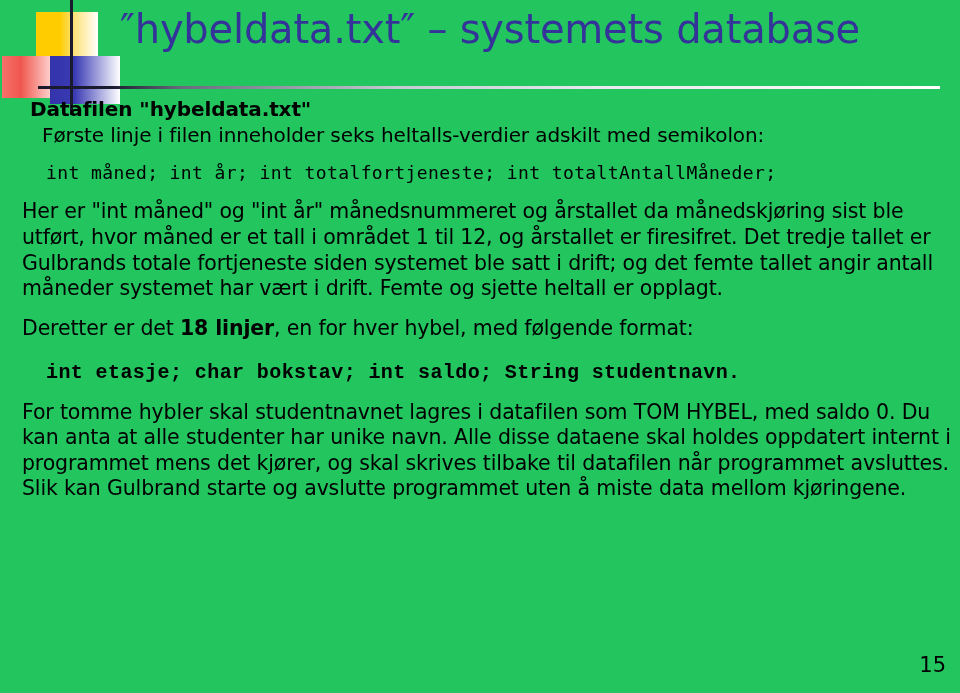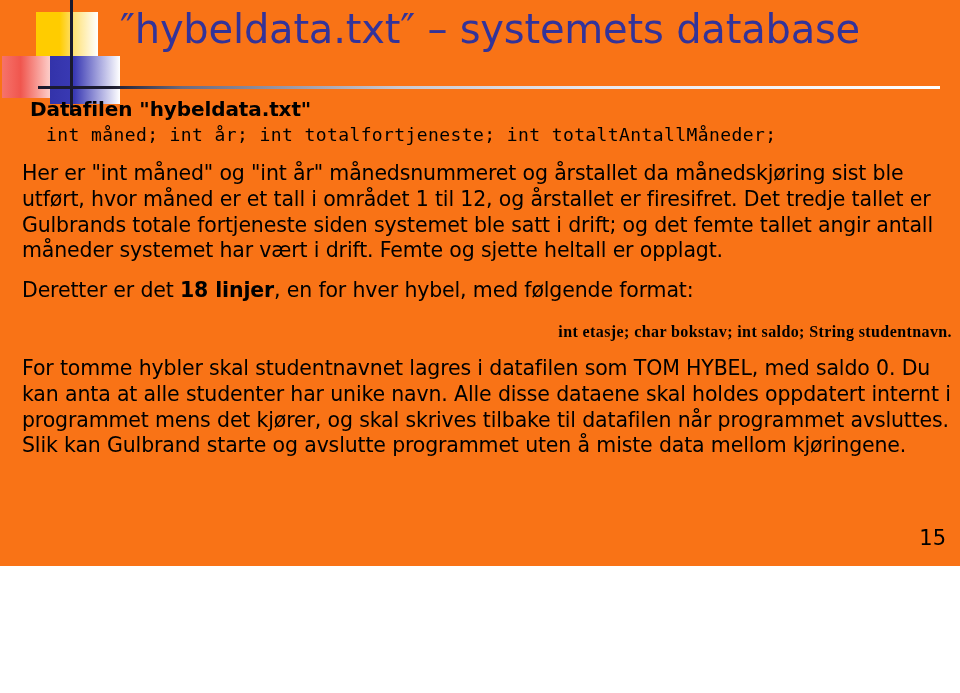--- a/index.html
+++ b/index.html
@@ -3,22 +3,22 @@
 <meta charset="utf-8">
 <style>
   html, body {
     margin: 0;
     padding: 0;
     background: #ffffff;
   }
   #slide {
     position: relative;
     width: 960px;
-    height: 566px;
-    background: #f97316;
+    height: 693px;
+    background: #22c55e;
     overflow: hidden;
     font-family: "DejaVu Sans", sans-serif;
     color: #000000;
   }
 
   
   .deco {
     position: absolute;
     left: 0;
     top: 0;
@@ -116,28 +116,27 @@
   .para {
     font-size: 20.5px;
     line-height: 1.25;
     margin: 14px 0 0 0;
     letter-spacing: -0.15px;
   }
   .para.tight { }
   .para b { font-weight: bold; }
 
   .code2 {
-    font-family: Liberation Serif, serif;
-    font-size: 16px;
+    font-family: Liberation Mono, monospace;
+    font-size: 20px;
     font-weight: bold;
     line-height: 1.3;
     margin: 18px 0 0 24px;
     letter-spacing: 0.4px;
     white-space: nowrap;
-    text-align: right;
   }
 
   .pagenum {
     position: absolute;
     right: 14px;
     bottom: 16px;
     font-size: 21px;
     font-family: "DejaVu Sans", sans-serif;
     color: #000000;
   }
@@ -153,20 +152,21 @@
     <div class="deco-blue"></div>
     <div class="deco-vline"></div>
   </div>
   <div class="deco-hline"></div>
 
   <div class="title">″hybeldata.txt″ – systemets database</div>
 
   <div class="body">
 
     <p class="lead">Datafilen "hybeldata.txt"</p>
+    <p class="sub">Første linje i filen inneholder seks heltalls-verdier adskilt med semikolon:</p>
 
     <pre class="code">int måned; int år; int totalfortjeneste; int totaltAntallMåneder;</pre>
 
     <p class="para">Her er "int måned" og "int år" månedsnummeret og årstallet da månedskjøring sist ble utført, hvor måned er et tall i området 1 til 12, og årstallet er firesifret. Det tredje tallet er Gulbrands totale fortjeneste siden systemet ble satt i drift; og det femte tallet angir antall måneder systemet har vært i drift.  Femte og sjette heltall er opplagt.</p>
 
     <p class="para tight"><span>Deretter er det </span><b>18 linjer</b><span>, en for hver hybel, med følgende format:</span></p>
 
     <pre class="code2">int etasje; char bokstav; int saldo; String studentnavn.</pre>
 
     <p class="para">For tomme hybler skal studentnavnet lagres i datafilen som TOM HYBEL, med saldo 0. Du kan anta at alle studenter har unike navn. Alle disse dataene skal holdes oppdatert internt i programmet mens det kjører, og skal skrives tilbake til datafilen når programmet avsluttes. Slik kan Gulbrand starte og avslutte programmet uten å miste data mellom kjøringene.</p>

